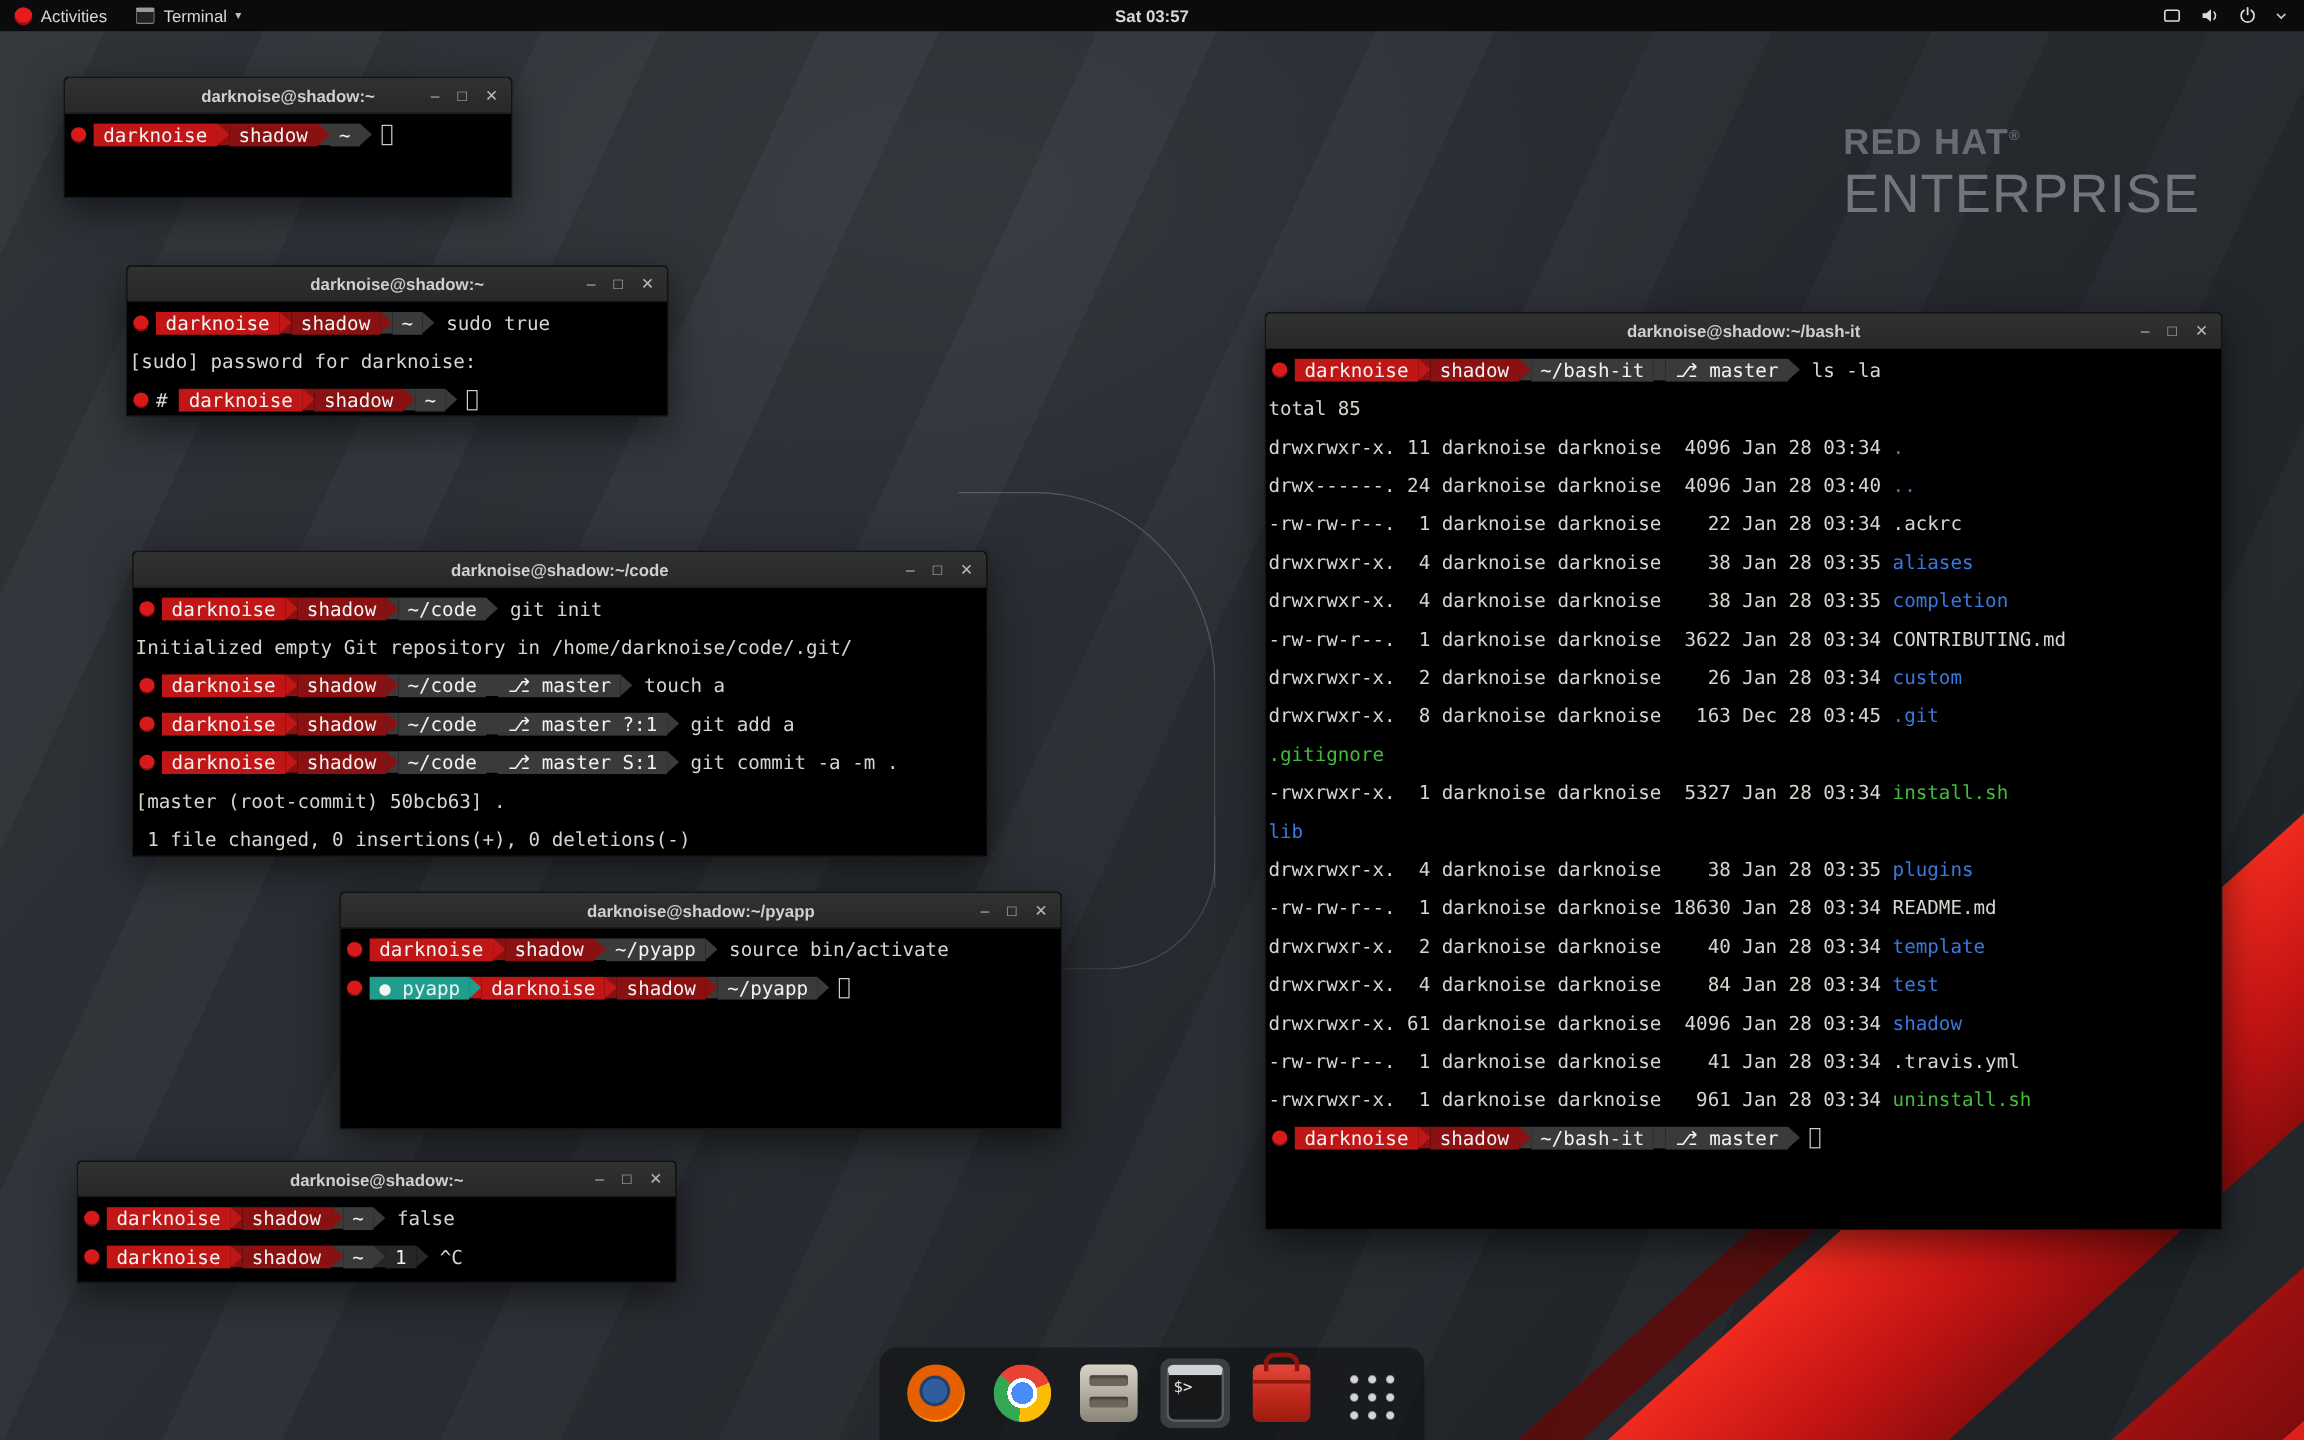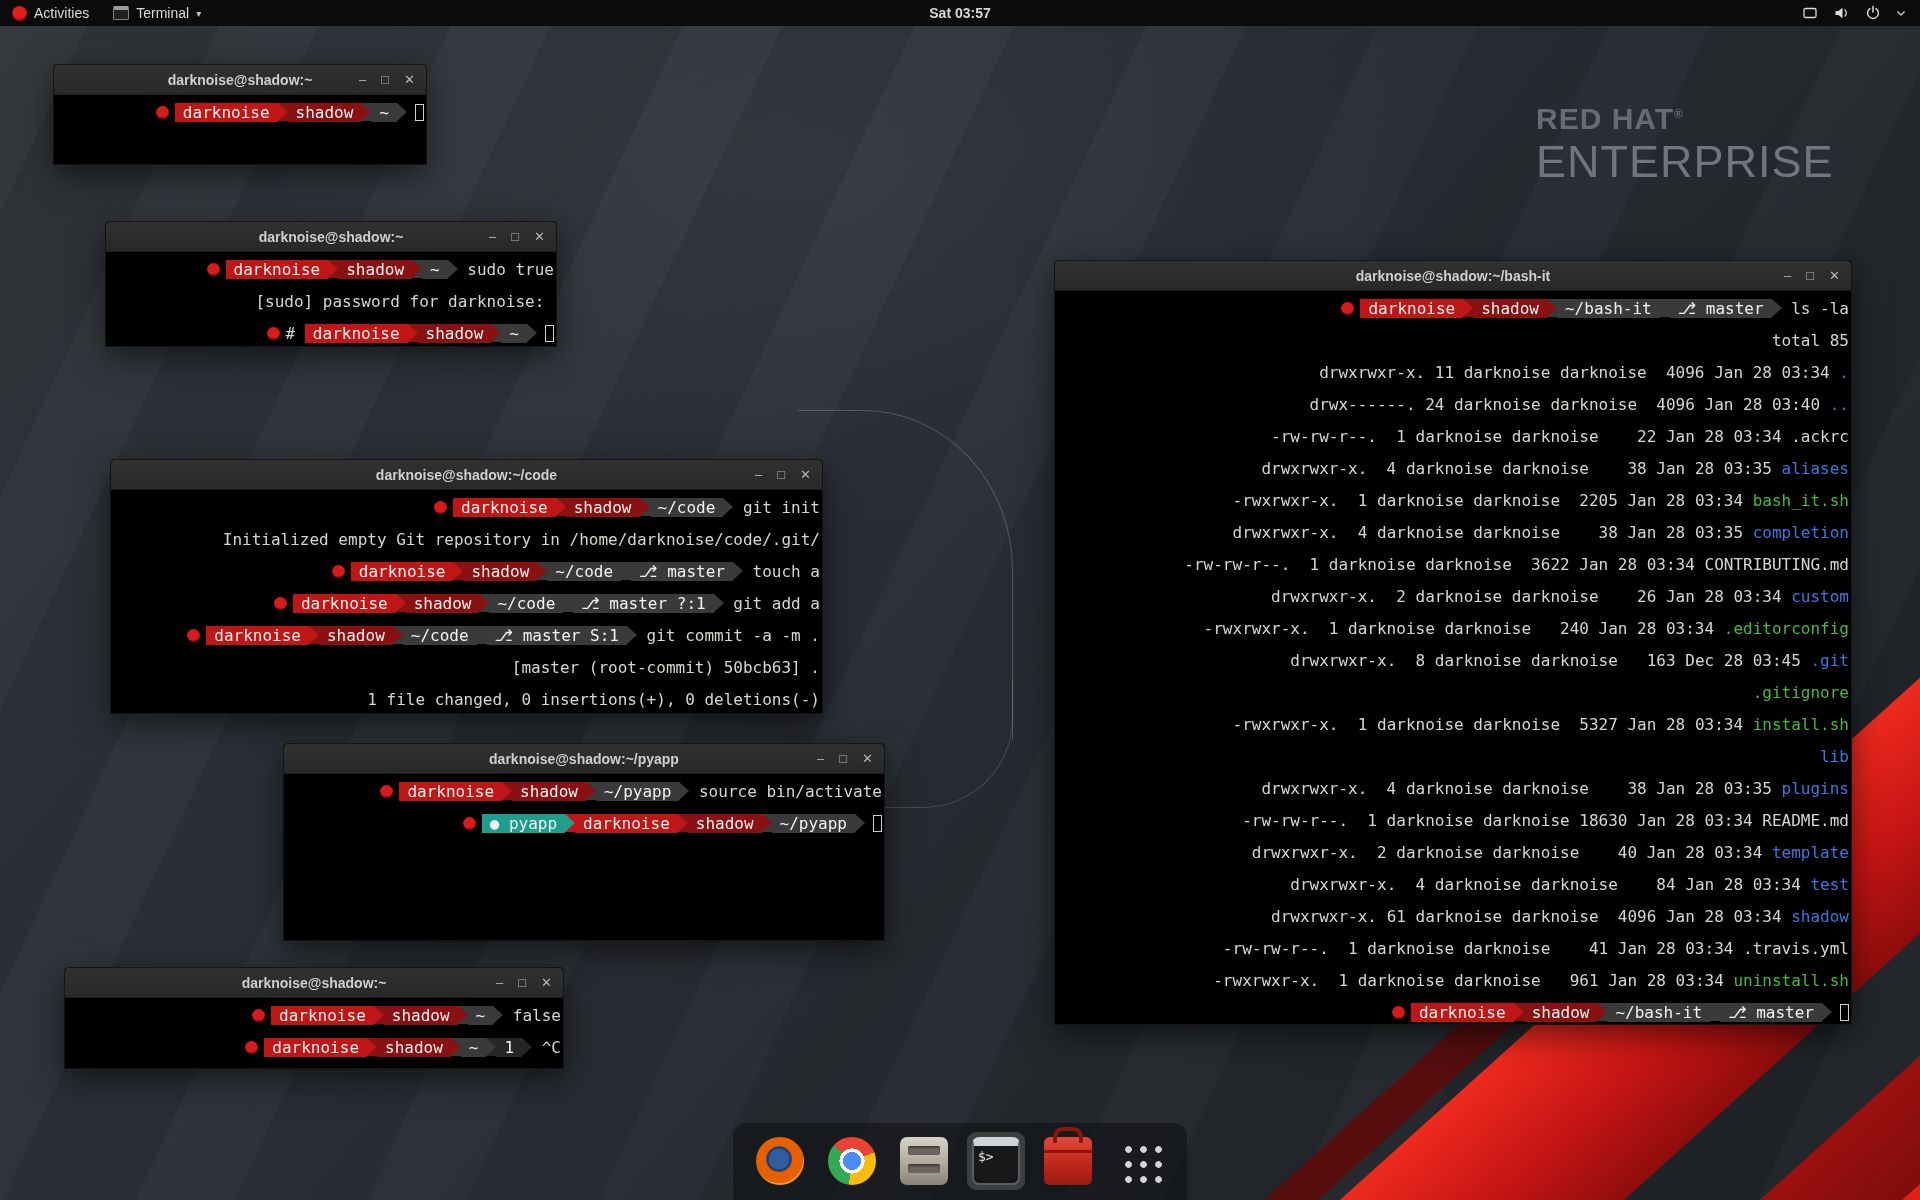--- a/index.html
+++ b/index.html
@@ -49,21 +49,21 @@
   
   .term-window{position:absolute;background:#000;border:1px solid #141414;border-radius:4px 4px 0 0;
     box-shadow:0 10px 32px rgba(0,0,0,0.55);z-index:20;}
   .titlebar{height:30px;background:linear-gradient(#313131,#282828);border-bottom:1px solid #1d1d1d;
     border-radius:4px 4px 0 0;position:relative;display:flex;align-items:center;justify-content:center;}
   .title{color:#cfcfcf;font-size:14px;font-weight:600;}
   .winbtns{position:absolute;right:11px;top:0;height:100%;display:flex;align-items:center;gap:15px;}
   .wbtn{color:#b6b6b6;font-size:13px;line-height:1;}
   .term-body{position:absolute;top:30px;left:0;right:0;bottom:0;padding:1px 2px;overflow:hidden;
     font-family:"DejaVu Sans Mono","Liberation Mono",monospace;font-size:16px;line-height:19px;color:#d3d7cf;}
-  .term-line{display:flex;align-items:center;height:32px;white-space:pre;justify-content:flex-end;}
+  .term-line{display:flex;align-items:center;height:32px;white-space:pre;}
   .ttext{white-space:pre;}
   .seg{display:inline-flex;align-items:center;height:19px;padding:0 8px;color:#f2f2f2;white-space:pre;flex:0 0 auto;}
   .arrow{width:0;height:0;border-top:9.5px solid transparent;border-bottom:9.5px solid transparent;
     border-left:10px solid #000;flex:0 0 auto;}
   .prompt-dot{width:13px;height:13px;border-radius:50%;flex:0 0 auto;margin:0 6px 0 3px;
     background:radial-gradient(circle at 50% 40%,#d81a1a 0 60%,#9d0f0f 62%);}
   .cursor{width:9px;height:17px;border:1px solid #cfcfcf;margin-left:8px;flex:0 0 auto;}
 
   
   .dock{position:absolute;left:50%;bottom:0;transform:translateX(-50%);z-index:40;
@@ -202,25 +202,23 @@
       <span class="wbtn">✕</span>
     </span>
   </div>
   <div class="term-body">
       <div class="term-line"><span class="prompt-dot"></span><span class="seg" style="background: rgb(192, 22, 22);">darknoise</span><span class="arrow" style="border-left-color: rgb(192, 22, 22); background-color: rgb(137, 17, 17);"></span><span class="seg" style="background: rgb(137, 17, 17);">shadow</span><span class="arrow" style="border-left-color: rgb(137, 17, 17); background-color: rgb(58, 58, 58);"></span><span class="seg" style="background: rgb(58, 58, 58);">~/bash-it</span><span class="arrow" style="border-left-color: rgb(58, 58, 58); background-color: rgb(58, 58, 58);"></span><span class="seg" style="background: rgb(58, 58, 58);">⎇ master</span><span class="arrow" style="border-left-color: rgb(58, 58, 58);"></span><span class="ttext"> ls -la</span></div>
       <div class="term-line"><span class="ttext">total 85</span></div>
       <div class="term-line"><span class="ttext">drwxrwxr-x. 11 darknoise darknoise  4096 Jan 28 03:34 </span><span class="ttext" style="color: rgb(59, 120, 221);">.</span></div>
       <div class="term-line"><span class="ttext">drwx------. 24 darknoise darknoise  4096 Jan 28 03:40 </span><span class="ttext" style="color: rgb(59, 120, 221);">..</span></div>
       <div class="term-line"><span class="ttext">-rw-rw-r--.  1 darknoise darknoise    22 Jan 28 03:34 .ackrc</span></div>
       <div class="term-line"><span class="ttext">drwxrwxr-x.  4 darknoise darknoise    38 Jan 28 03:35 </span><span class="ttext" style="color: rgb(59, 120, 221);">aliases</span></div>
-      <div class="term-line"><span class="ttext">-rwxrwxr-x.  1 darknoise darknoise  2205 Jan 28 03:34 </span><span class="ttext" style="color: rgb(68, 187, 60);">bash_it.sh</span></div>
       <div class="term-line"><span class="ttext">drwxrwxr-x.  4 darknoise darknoise    38 Jan 28 03:35 </span><span class="ttext" style="color: rgb(59, 120, 221);">completion</span></div>
       <div class="term-line"><span class="ttext">-rw-rw-r--.  1 darknoise darknoise  3622 Jan 28 03:34 CONTRIBUTING.md</span></div>
       <div class="term-line"><span class="ttext">drwxrwxr-x.  2 darknoise darknoise    26 Jan 28 03:34 </span><span class="ttext" style="color: rgb(59, 120, 221);">custom</span></div>
-      <div class="term-line"><span class="ttext">-rwxrwxr-x.  1 darknoise darknoise   240 Jan 28 03:34 </span><span class="ttext" style="color: rgb(68, 187, 60);">.editorconfig</span></div>
       <div class="term-line"><span class="ttext">drwxrwxr-x.  8 darknoise darknoise   163 Dec 28 03:45 </span><span class="ttext" style="color: rgb(59, 120, 221);">.git</span></div>
       <div class="term-line"><span class="ttext" style="color: rgb(68, 187, 60);">.gitignore</span></div>
       <div class="term-line"><span class="ttext">-rwxrwxr-x.  1 darknoise darknoise  5327 Jan 28 03:34 </span><span class="ttext" style="color: rgb(68, 187, 60);">install.sh</span></div>
       <div class="term-line"><span class="ttext" style="color: rgb(59, 120, 221);">lib</span></div>
       <div class="term-line"><span class="ttext">drwxrwxr-x.  4 darknoise darknoise    38 Jan 28 03:35 </span><span class="ttext" style="color: rgb(59, 120, 221);">plugins</span></div>
       <div class="term-line"><span class="ttext">-rw-rw-r--.  1 darknoise darknoise 18630 Jan 28 03:34 README.md</span></div>
       <div class="term-line"><span class="ttext">drwxrwxr-x.  2 darknoise darknoise    40 Jan 28 03:34 </span><span class="ttext" style="color: rgb(59, 120, 221);">template</span></div>
       <div class="term-line"><span class="ttext">drwxrwxr-x.  4 darknoise darknoise    84 Jan 28 03:34 </span><span class="ttext" style="color: rgb(59, 120, 221);">test</span></div>
       <div class="term-line"><span class="ttext">drwxrwxr-x. 61 darknoise darknoise  4096 Jan 28 03:34 </span><span class="ttext" style="color: rgb(59, 120, 221);">shadow</span></div>
       <div class="term-line"><span class="ttext">-rw-rw-r--.  1 darknoise darknoise    41 Jan 28 03:34 .travis.yml</span></div>

